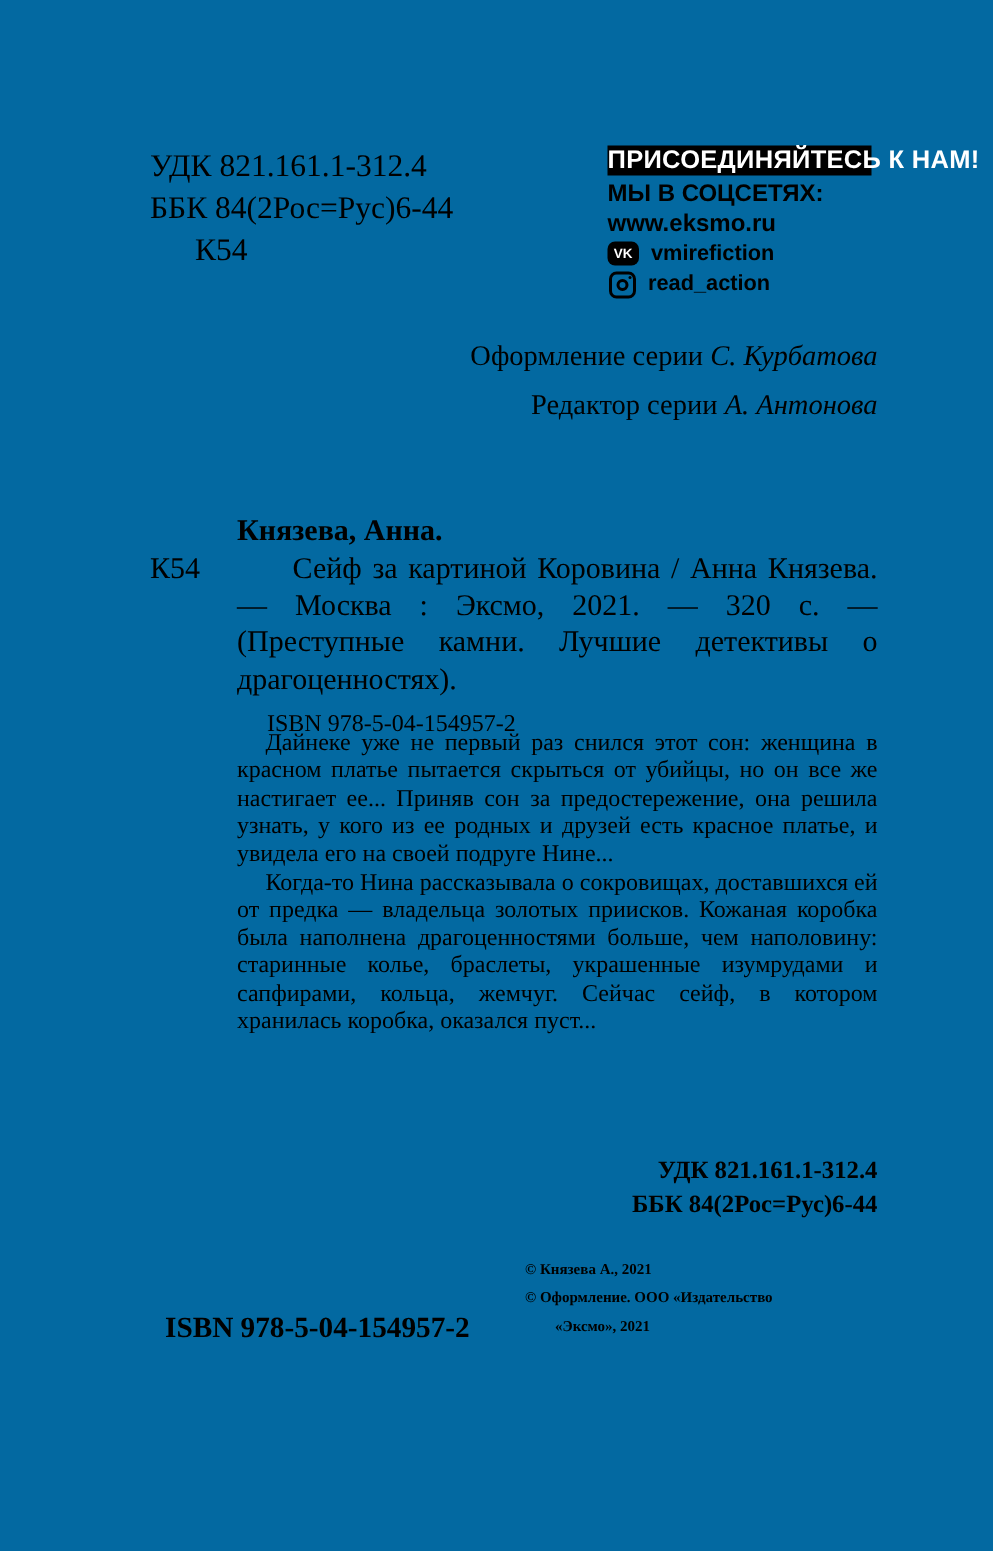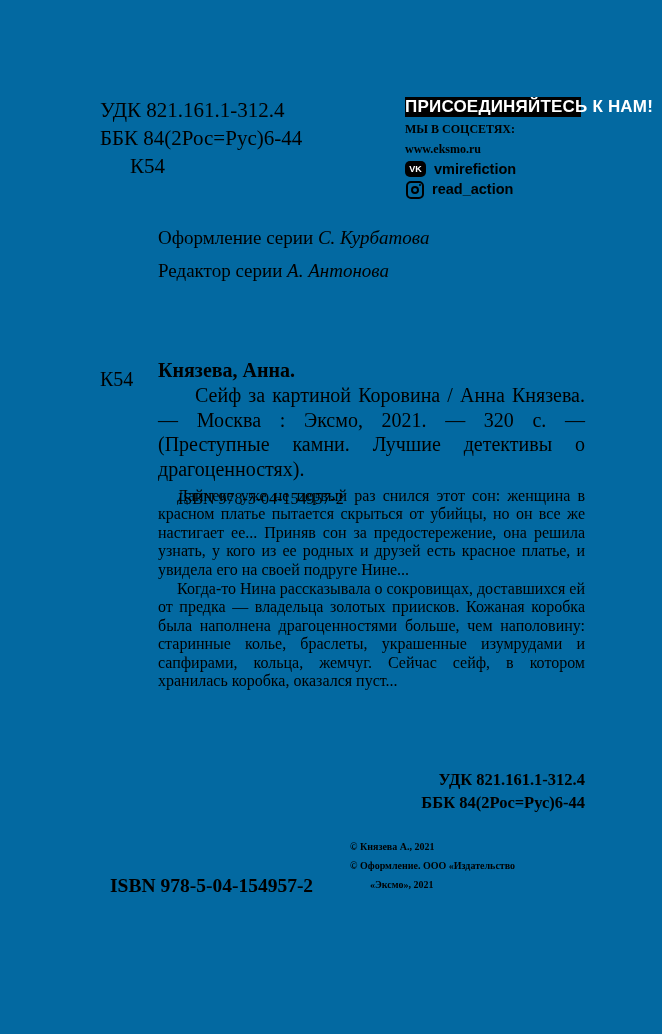--- a/index.html
+++ b/index.html
@@ -11,36 +11,36 @@
     color:#000;
     font-family:"Liberation Serif", serif;
     overflow:hidden;
   }
   
   .meta-left{position:absolute;left:100px;top:96px;font-size:21px;line-height:28px;white-space:nowrap;}
   .meta-left .k54{padding-left:30px;}
   
   .social{position:absolute;left:405px;top:97px;width:176px;font-family:"Liberation Sans", sans-serif;font-weight:bold;color:#000;}
   .badge{background:#000;color:#fff;font-size:17px;line-height:20px;height:20px;text-align:center;letter-spacing:0.2px;white-space:nowrap;}
-  .soc-line{font-size:12px;line-height:15px;margin-top:5px;font-family:Liberation Serif, serif;}
+  .soc-line{font-size:16px;line-height:15px;margin-top:5px;}
   .soc-row{display:flex;margin-top:4px;font-size:14.5px;}
   .vk-icon{width:21px;height:16px;background:#000;border-radius:5px;color:#fff;
     display:inline-flex;align-items:center;justify-content:center;
     font-size:9px;font-weight:bold;letter-spacing:0;flex:0 0 auto;}
   .ig-icon{width:14px;height:14px;border:2.2px solid #000;border-radius:5px;position:relative;flex:0 0 auto;margin-left:1px;}
   .ig-icon .lens{position:absolute;left:2.6px;top:2.6px;width:4.6px;height:4.6px;border:2px solid #000;border-radius:50%;}
   .ig-icon .dot{position:absolute;right:1px;top:1px;width:2px;height:2px;background:#000;border-radius:50%;}
   .soc-row .lbl{margin-left:8px;}
   
-  .series{position:absolute;left:158px;top:226px;width:427px;text-align:left;font-size:19px;line-height:23px;}
+  .series{position:absolute;left:158px;top:226px;width:427px;text-align:right;font-size:19px;line-height:23px;}
   .series .line{margin-bottom:10px;white-space:nowrap;}
   .series .it{font-style:italic;}
   
   .catalog{position:absolute;left:158px;top:341px;width:427px;}
-  .catalog .author{font-weight:bold;font-size:20px;line-height:26px;margin-top:16px;}
+  .catalog .author{font-weight:bold;font-size:20px;line-height:26px;}
   .catalog .kcode{position:absolute;left:-58px;top:27px;font-size:20px;}
   .catalog .desc{margin:0;font-size:20px;line-height:24.5px;text-align:justify;text-indent:37px;}
   .catalog .isbn1{font-size:16px;line-height:19px;margin-top:8px;padding-left:20px;}
   
   .annotation{position:absolute;left:158px;top:487px;width:427px;}
   .annotation p{margin:0 0 1px 0;font-size:16px;line-height:18.4px;text-align:justify;text-indent:19px;}
   
   .udk-right{position:absolute;left:158px;top:769px;width:427px;text-align:right;font-weight:bold;font-size:16.5px;line-height:22.5px;white-space:nowrap;}
   
   .copyright{position:absolute;left:350px;top:838px;font-weight:bold;font-size:10px;line-height:18.8px;white-space:nowrap;}

